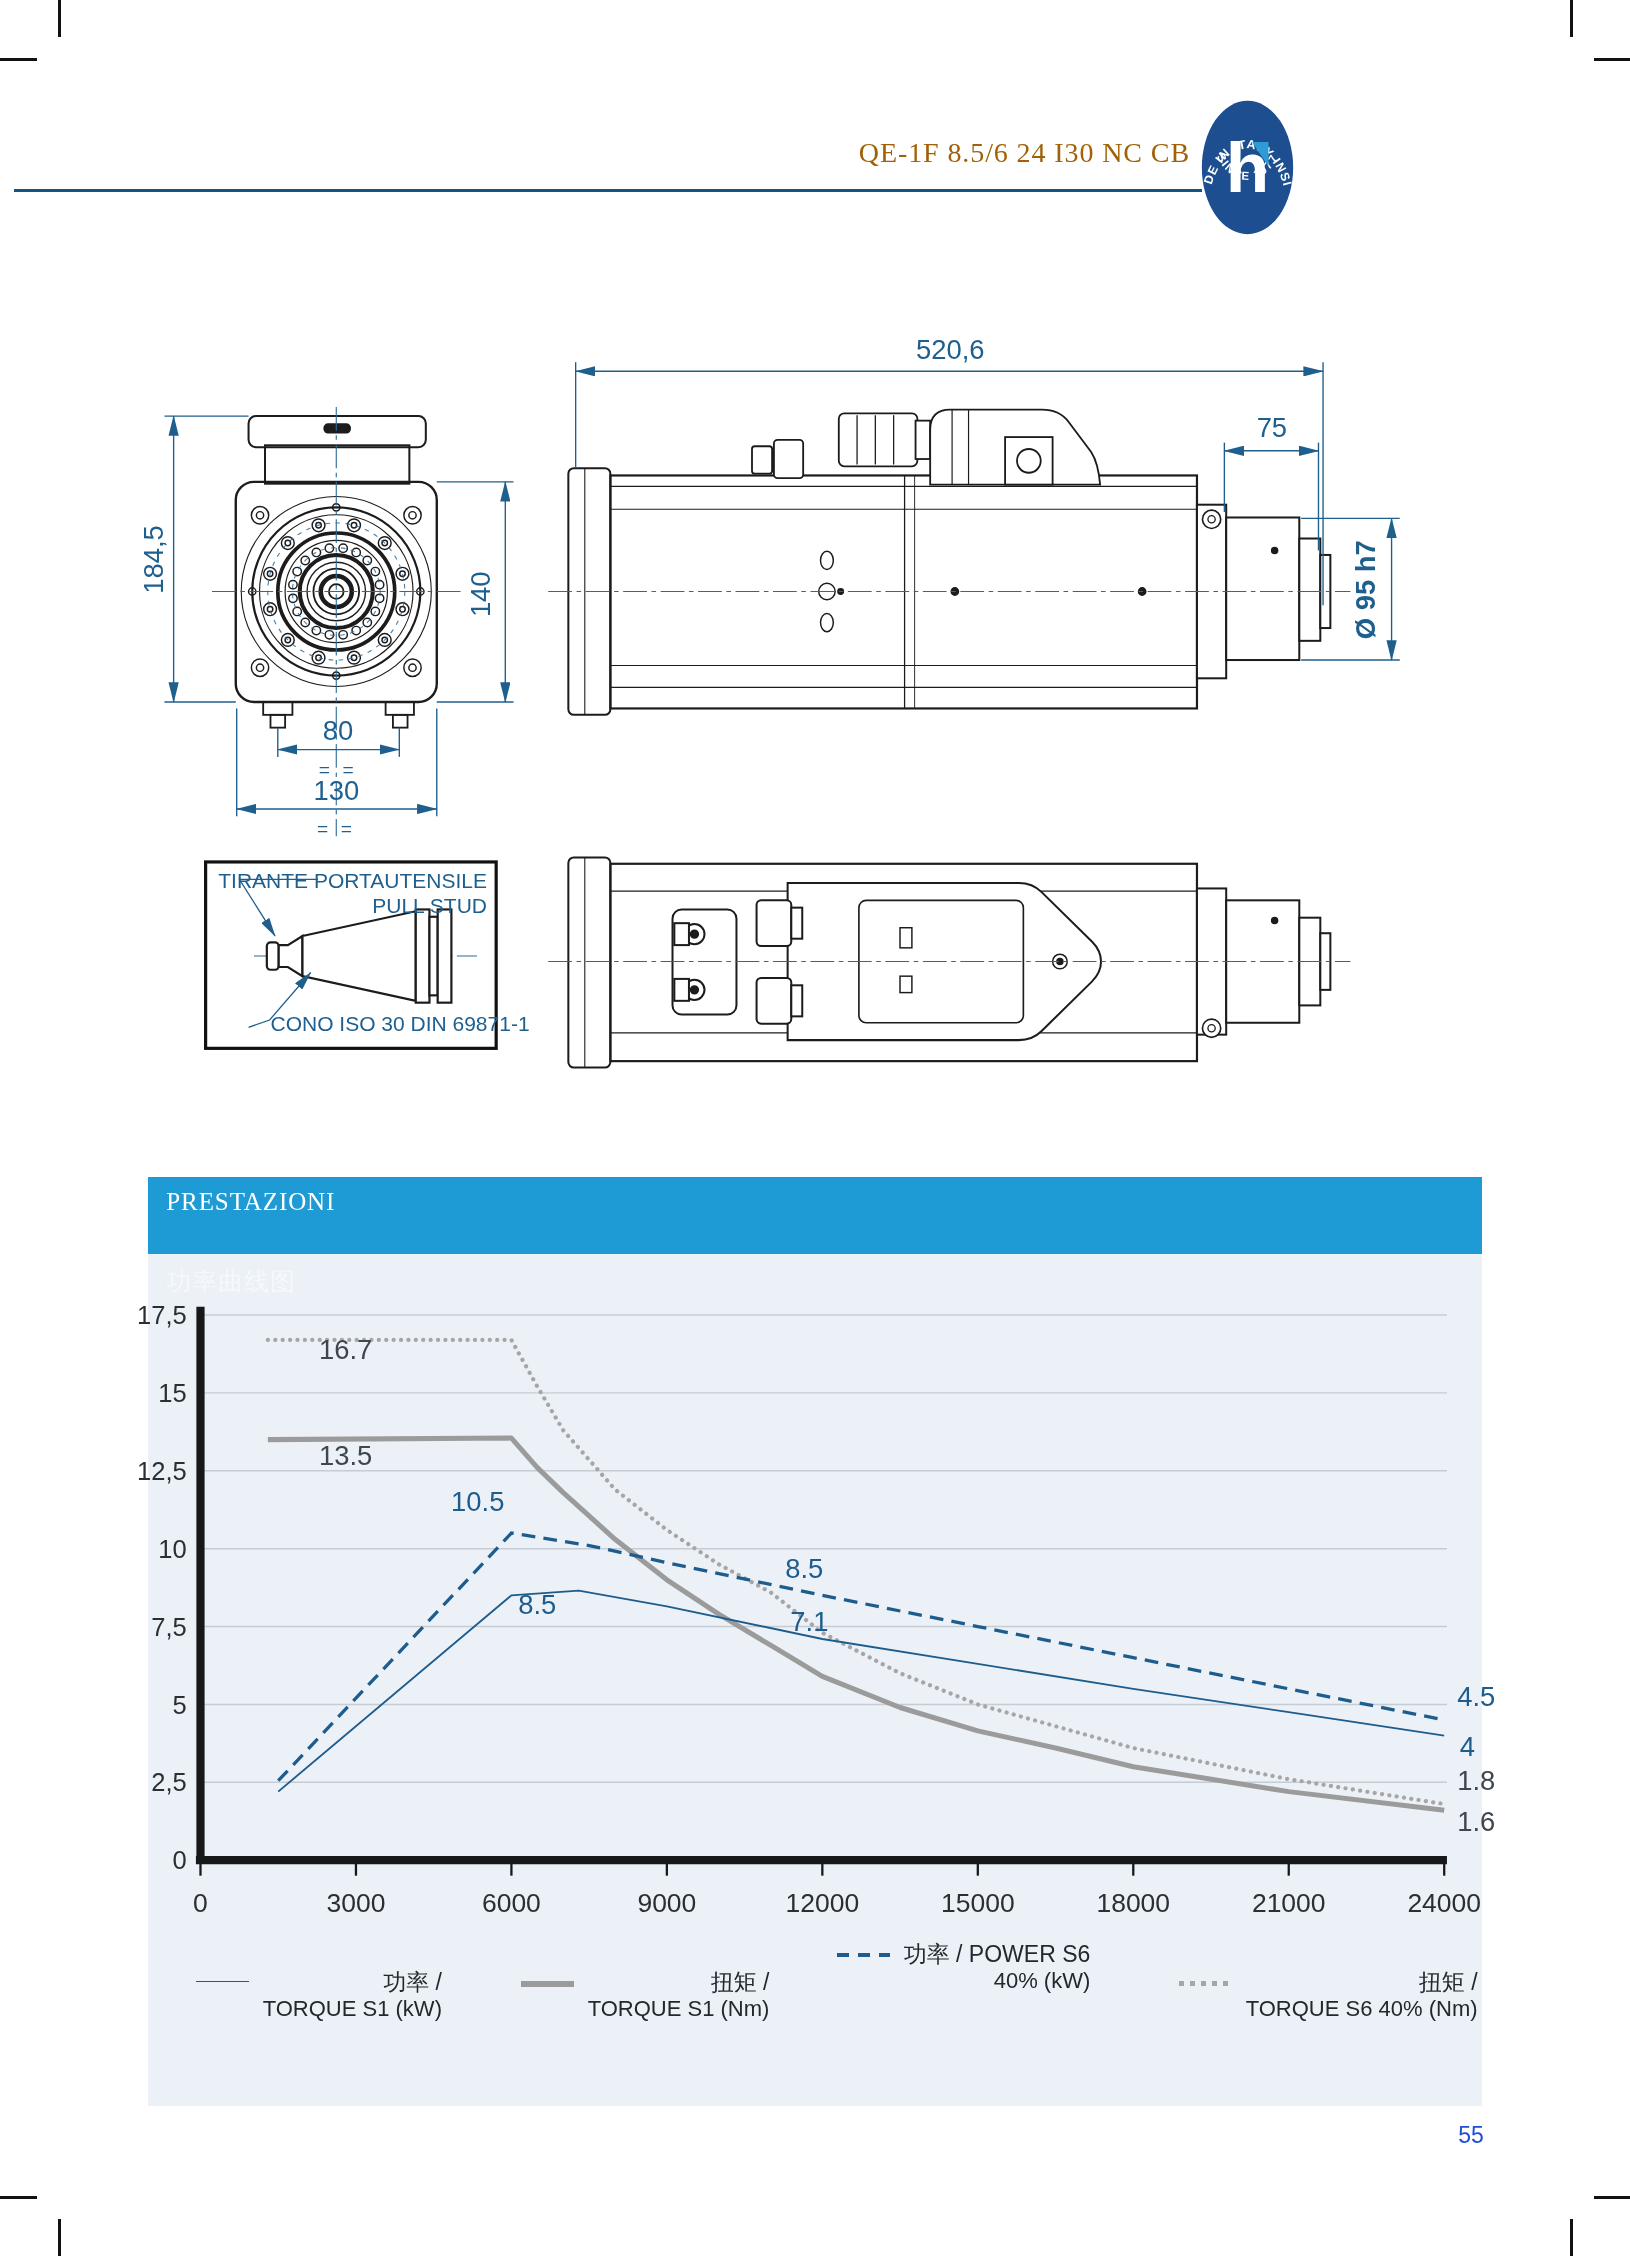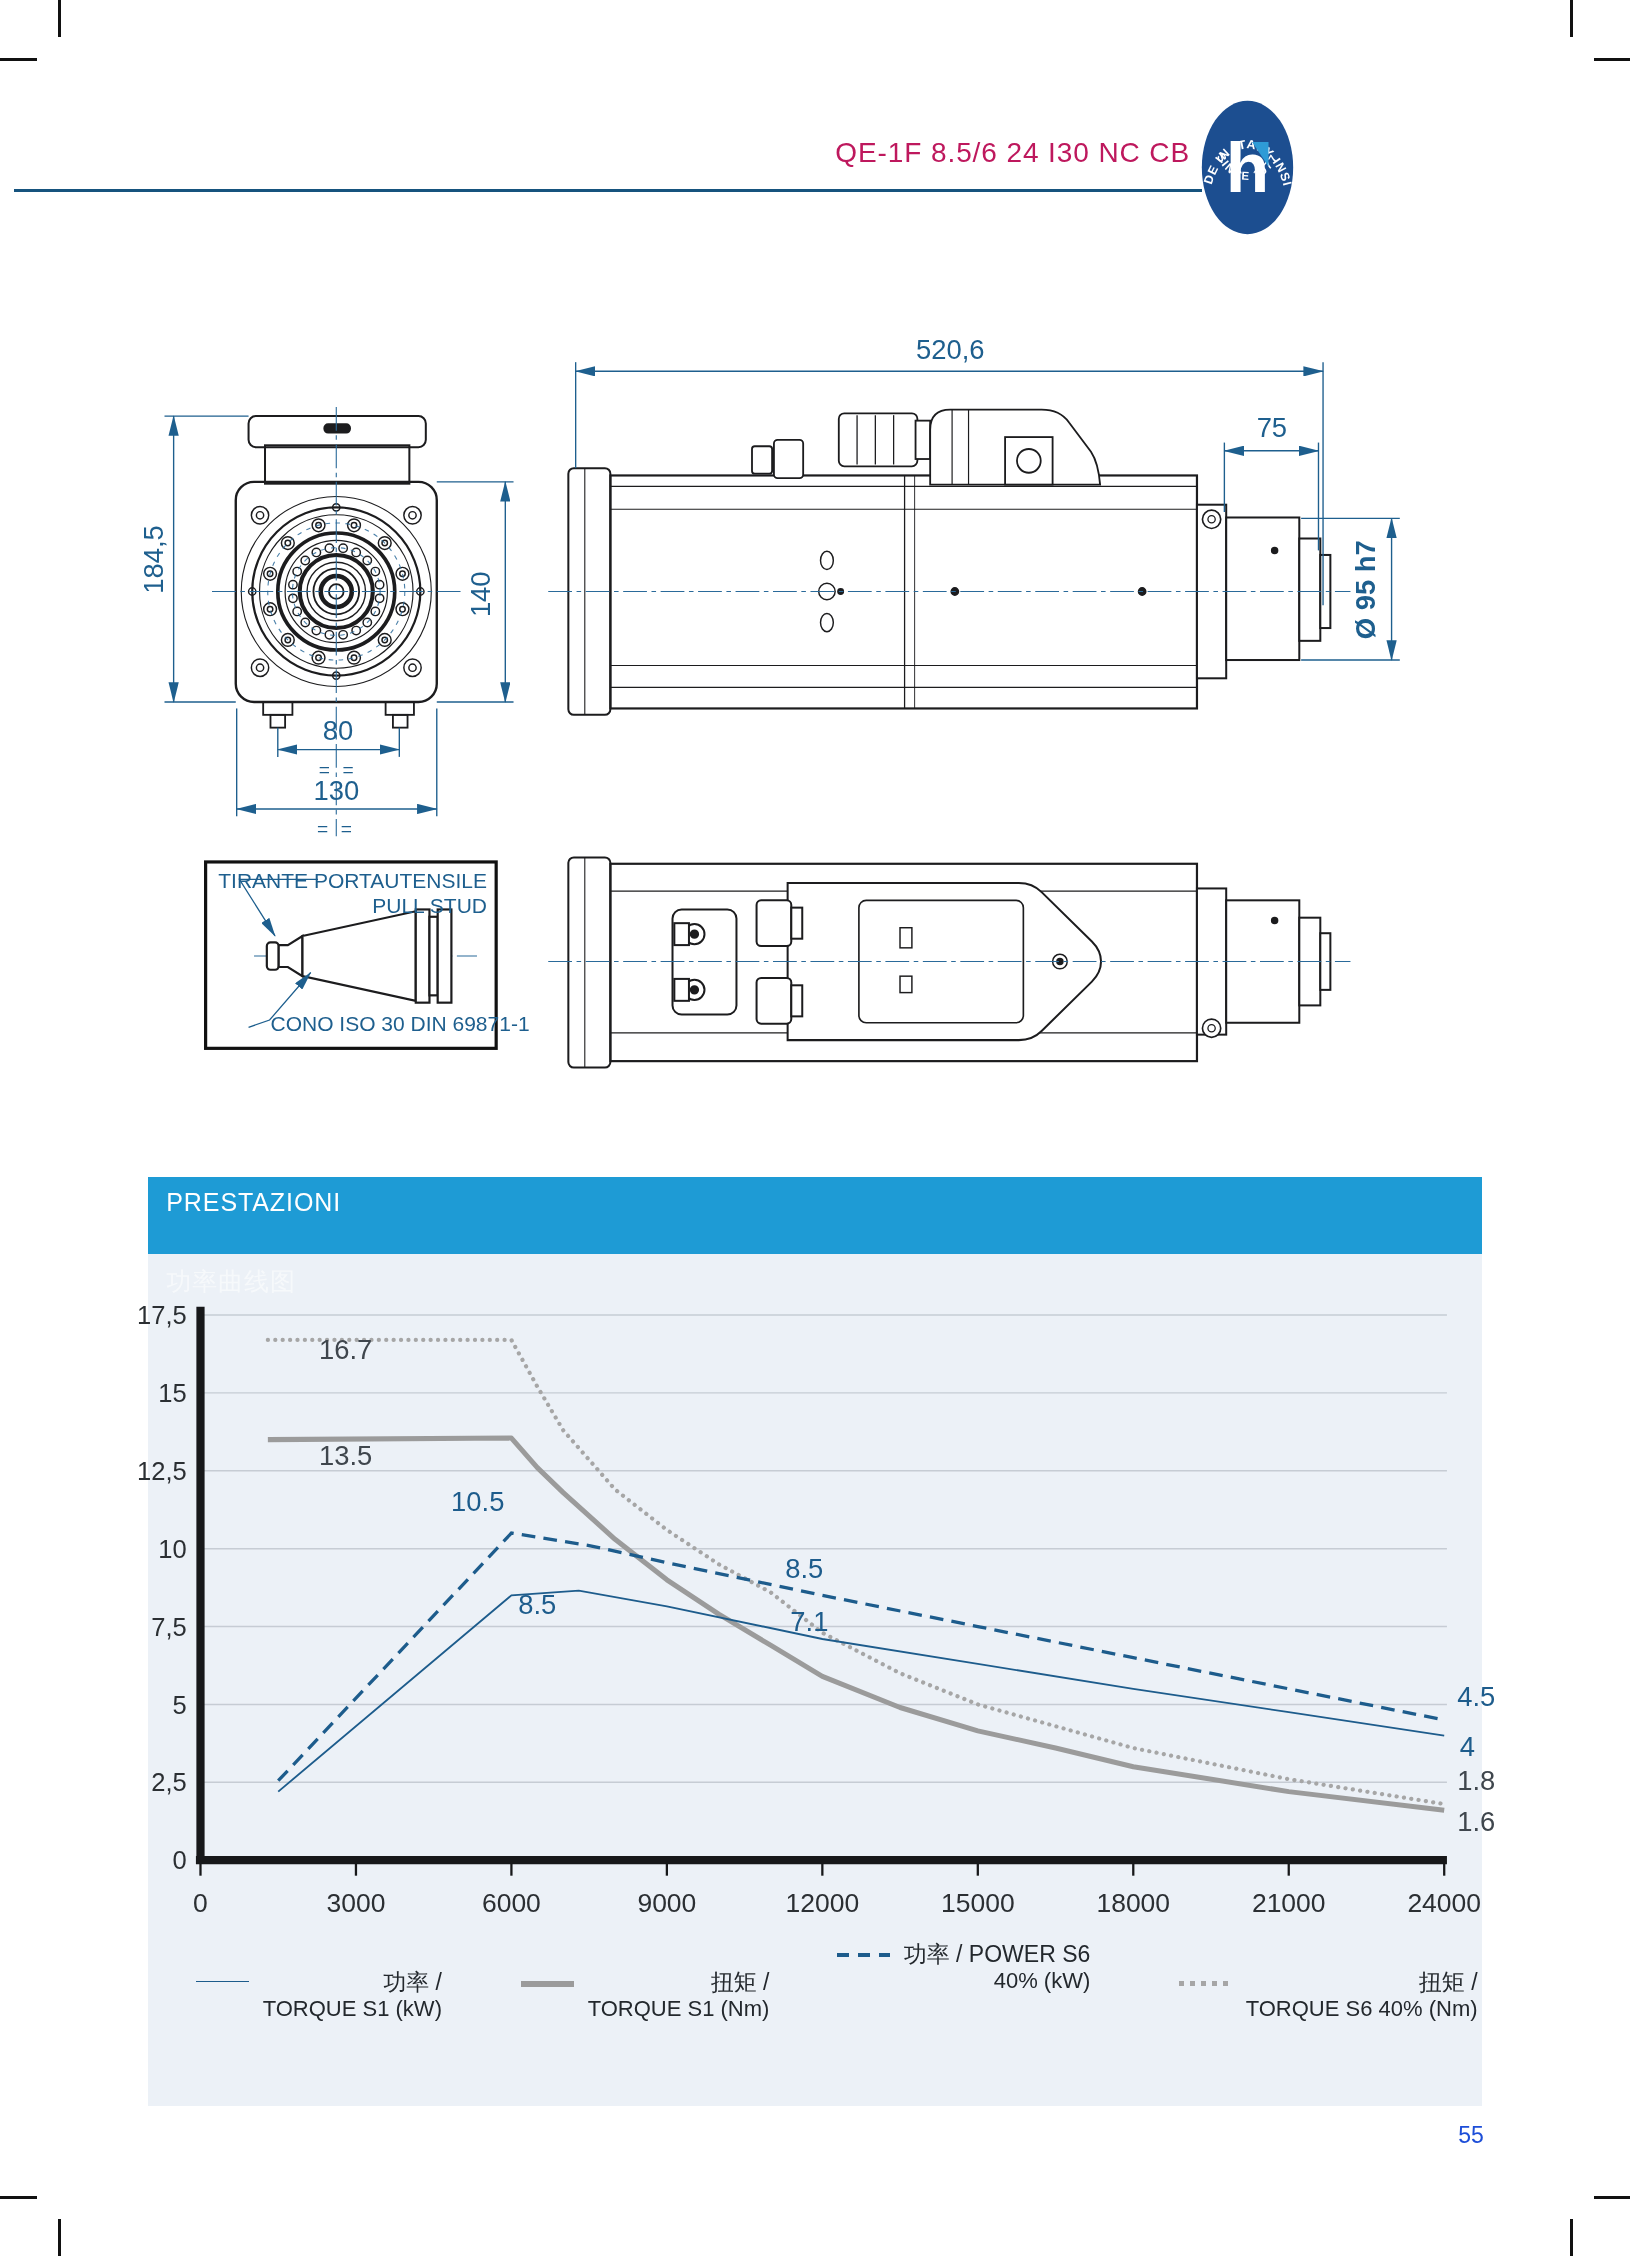--- a/index.html
+++ b/index.html
@@ -3,26 +3,26 @@
 <meta charset="utf-8">
 <style>
   html,body{margin:0;padding:0;}
   body{width:1631px;height:2257px;position:relative;background:#ffffff;overflow:hidden;
        font-family:"Liberation Sans","DejaVu Sans",sans-serif;}
   .abs{position:absolute;}
   
   .cmark{position:absolute;background:#111;}
   
   #page-title{position:absolute;left:777px;top:137px;width:413px;text-align:right;
-      font-size:28px;letter-spacing:0.9px;color:#be185d;}
+      font-size:28px;letter-spacing:0.9px;color:#a16207;font-family:Liberation Serif, serif;}
   #head-rule{position:absolute;left:13.7px;top:189px;width:1188px;height:2.7px;background:#16537e;}
   
   #perf-section{position:absolute;left:148px;top:1177px;width:1334px;height:929px;background:#ecf1f7;}
   #perf-bar{position:absolute;left:0;top:0;width:100%;height:77px;background:#1e9bd5;}
-  #perf-bar .t1{position:absolute;left:18.3px;top:11px;font-size:25px;letter-spacing:0.9px;color:#ffffff;}
+  #perf-bar .t1{position:absolute;left:18.3px;top:11px;font-size:25px;letter-spacing:0.9px;color:#ffffff;font-family:Liberation Serif, serif;}
   #perf-bar .t2{position:absolute;left:18.3px;top:40px;font-size:25px;letter-spacing:0.9px;color:rgba(255,255,255,0.55);margin-top:48px;}
   
   #drawings-svg{position:absolute;left:0;top:311px;}
   #chart-svg{position:absolute;left:0;top:1252px;}
   
   .lg-item{position:absolute;display:flex;align-items:flex-start;gap:13.7px;text-align:right;}
   .lg-swatch{width:53px;margin-top:11px;flex:0 0 auto;}
   .sw-solid-thin{border-top:1.8px solid #1d5c8c;}
   .sw-solid-thick{border-top:6.4px solid #9b9b9b;}
   .sw-dashed{height:3.7px;background:repeating-linear-gradient(90deg,#1d5c8c 0 12px,transparent 12px 21px);}

